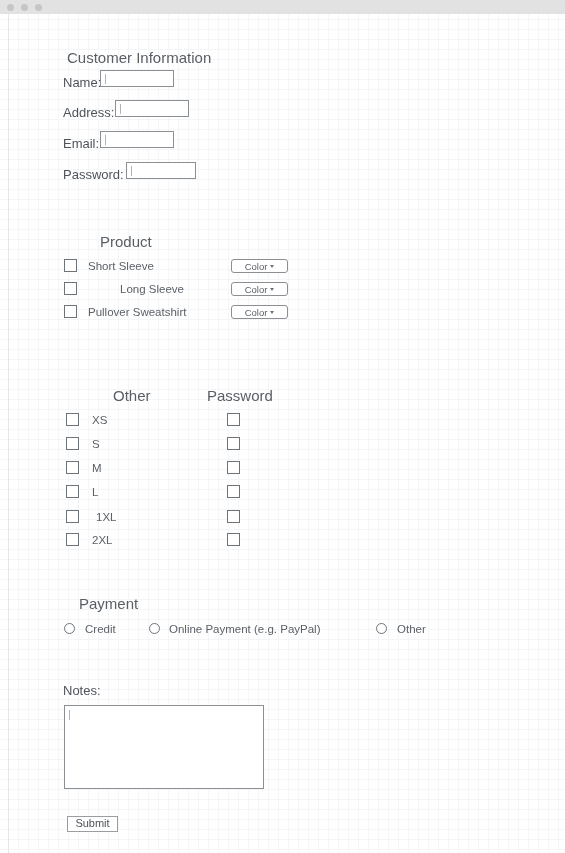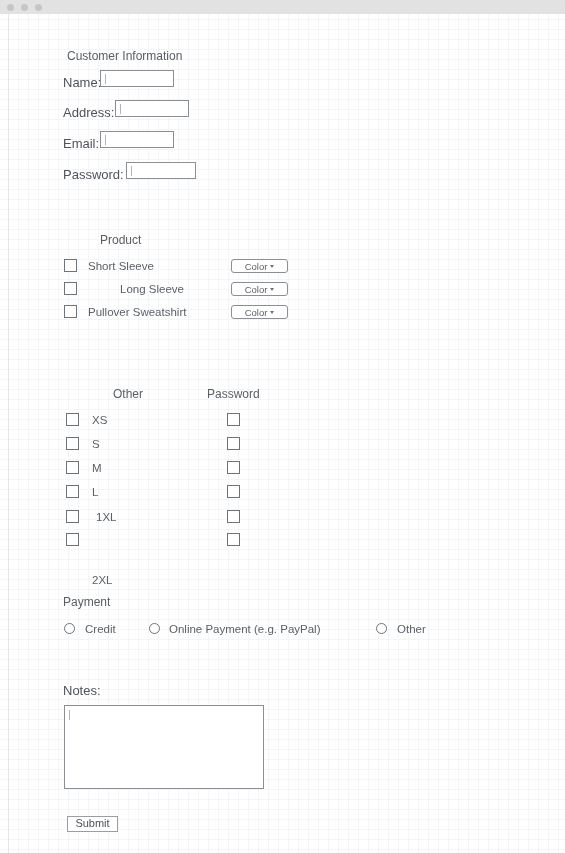--- a/index.html
+++ b/index.html
@@ -67,21 +67,21 @@
     left: 8px; top: 0;
     width: 1px;
     height: 839px;
     background: #e4e6e7;
   }
 
   
   .abs { position: absolute; }
 
   .section-title {
-    font-size: 12px;
+    font-size: 15px;
     color: #595e65;
     white-space: nowrap;
   }
   .field-label {
     font-size: 13px;
     color: #4e535a;
     white-space: nowrap;
   }
   .item-label {
     font-size: 11.5px;
@@ -241,24 +241,24 @@
 
     <div class="abs wf-check" style="left:66px; top:471px;"></div>
     <div class="abs item-label" style="left:92px; top:472px;">L</div>
     <div class="abs wf-check" style="left:227px; top:471px;"></div>
 
     <div class="abs wf-check" style="left:66px; top:496px;"></div>
     <div class="abs item-label" style="left:96px; top:497px;">1XL</div>
     <div class="abs wf-check" style="left:227px; top:496px;"></div>
 
     <div class="abs wf-check" style="left:66px; top:519px;"></div>
-    <div class="abs item-label" style="left:92px; top:520px;margin-top:40px;">2XL</div>
+    <div class="abs item-label" style="left:92px; top:520px;">2XL</div>
     <div class="abs wf-check" style="left:227px; top:519px;"></div>
 
-    <div class="abs section-title" style="left:63px; top:581px;text-align:right;">Payment</div>
+    <div class="abs section-title" style="left:79px; top:581px;text-align:right;">Payment</div>
 
     <div class="abs wf-radio" style="left:64px; top:609px;"></div>
     <div class="abs item-label" style="left:85px; top:609px;">Credit</div>
 
     <div class="abs wf-radio" style="left:149px; top:609px;"></div>
     <div class="abs item-label" style="left:169px; top:609px;">Online Payment (e.g. PayPal)</div>
 
     <div class="abs wf-radio" style="left:376px; top:609px;"></div>
     <div class="abs item-label" style="left:397px; top:609px;">Other</div>
 

